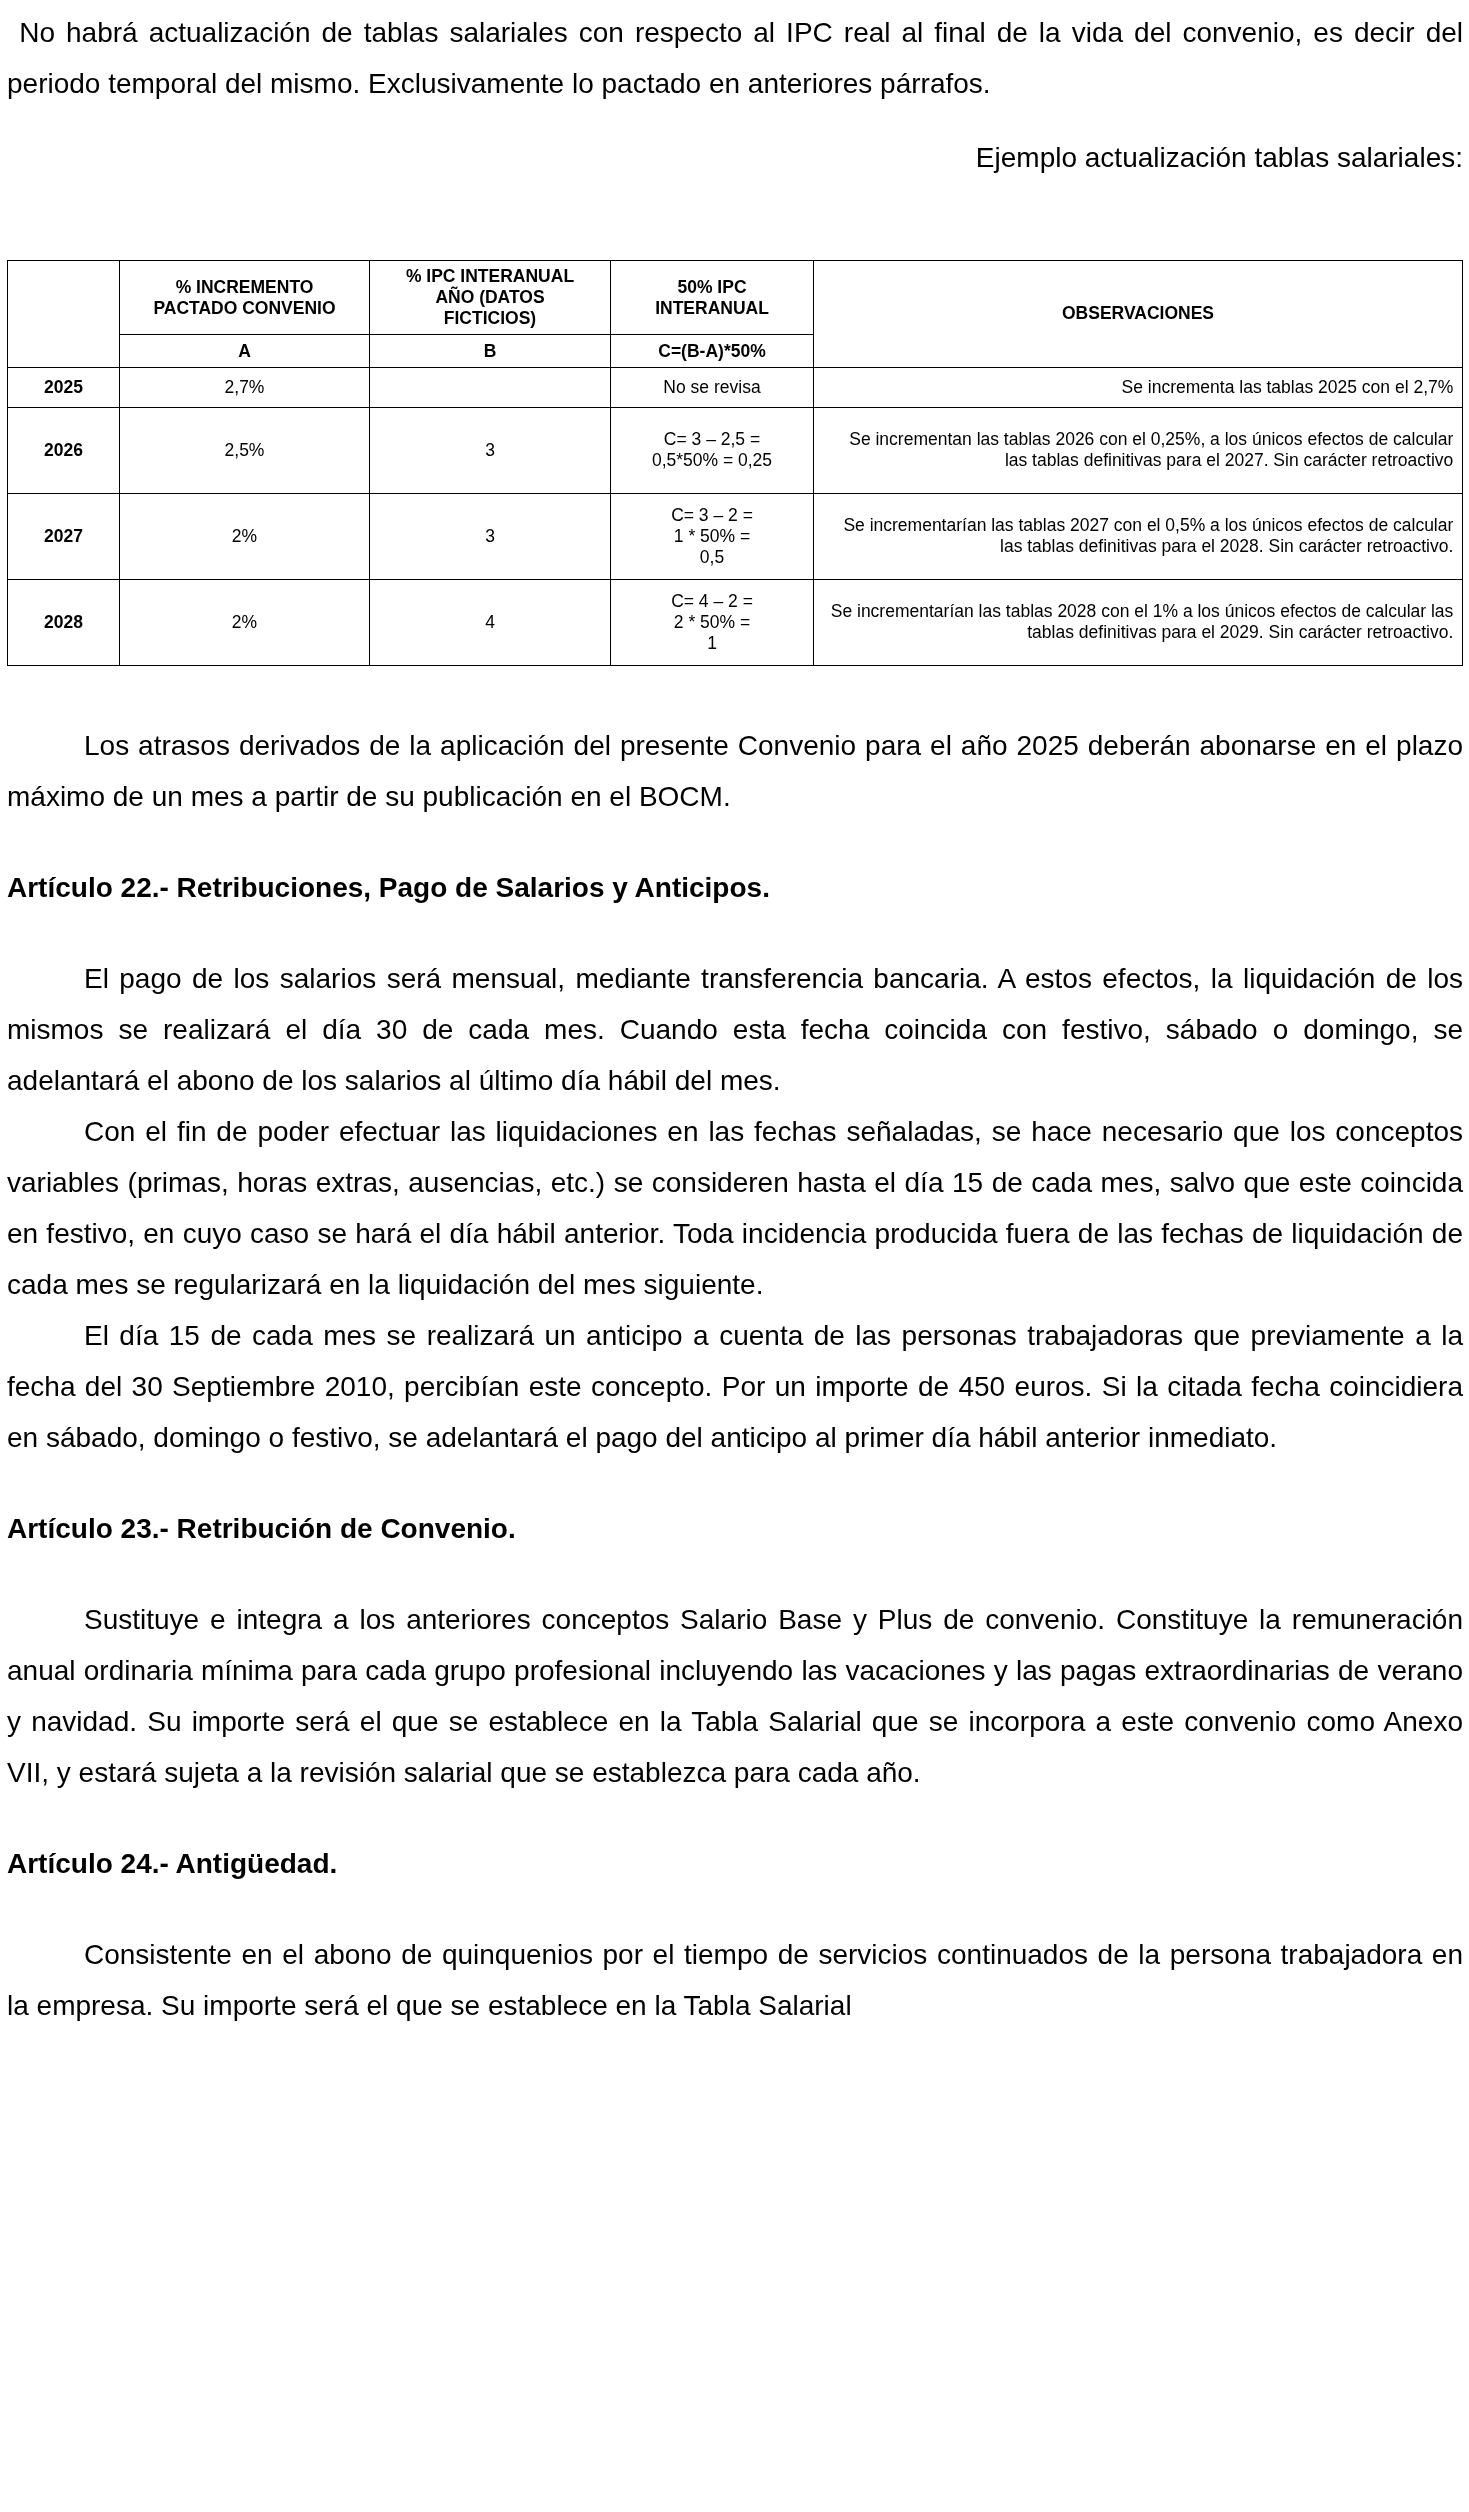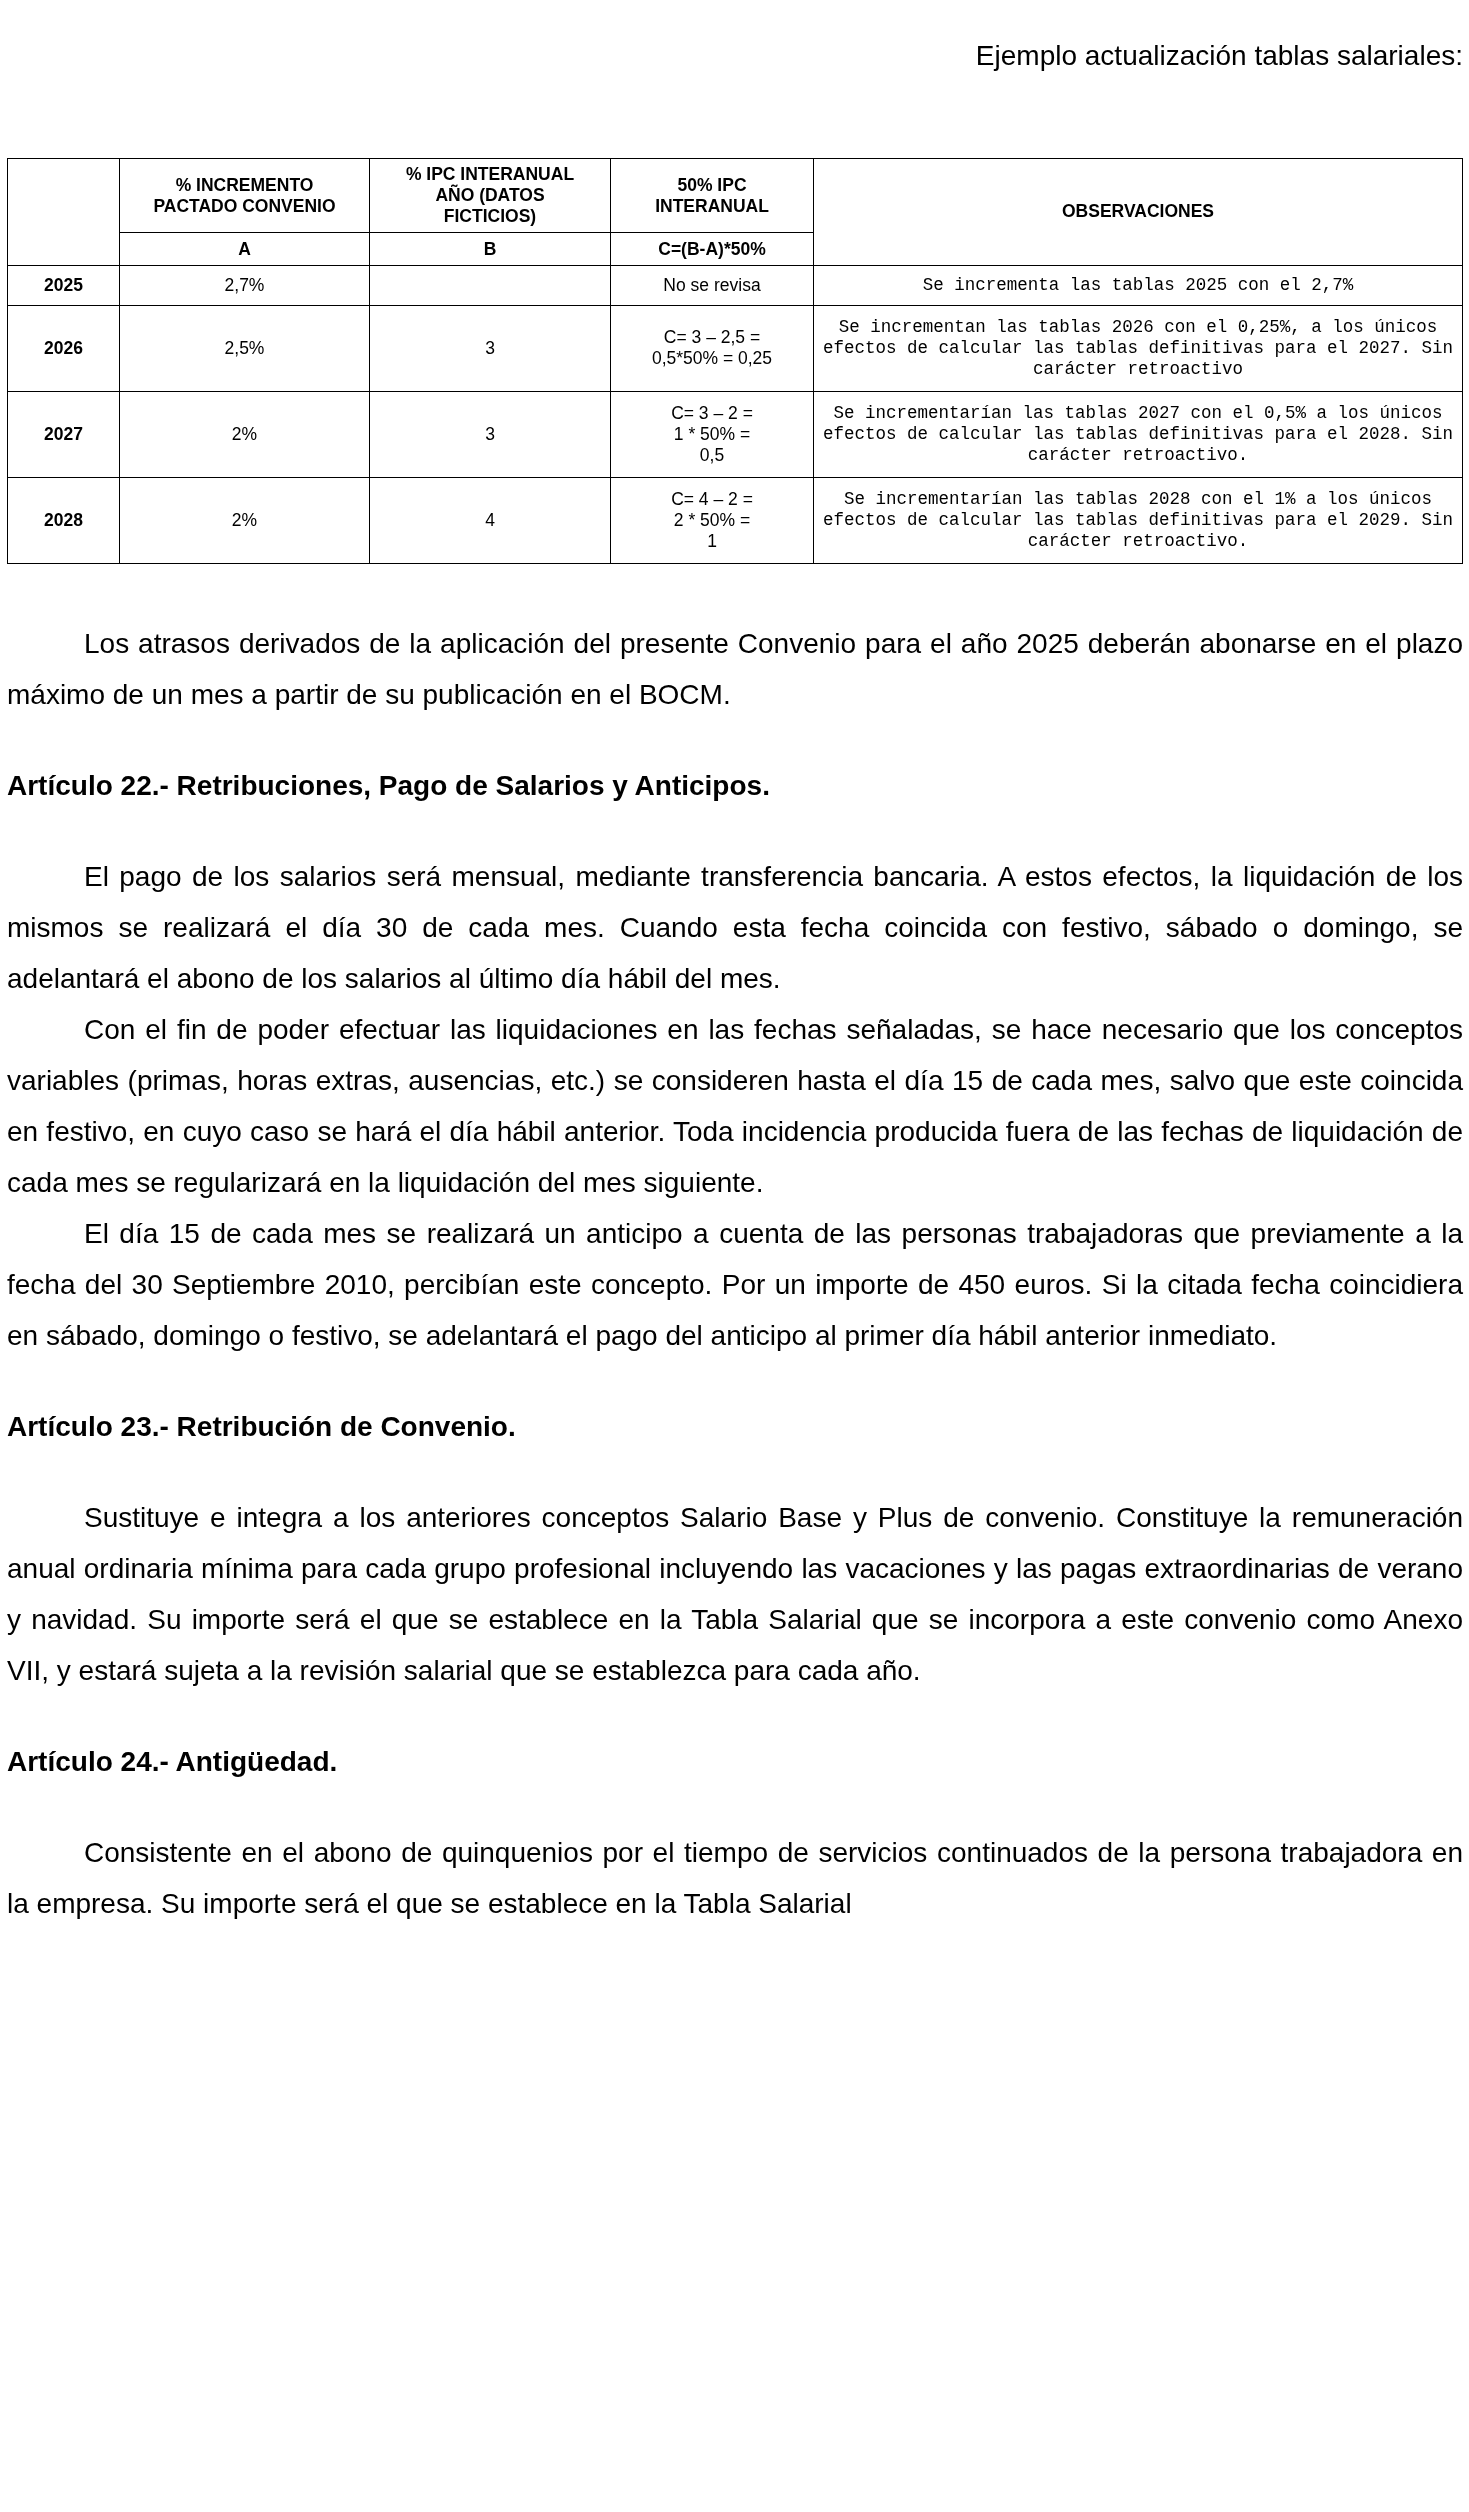--- a/index.html
+++ b/index.html
@@ -50,30 +50,31 @@
     line-height: 21px;
   }
   .ipc tr.hdr-main th { height: 73px; }
   .ipc tr.hdr-sub th { height: 28px; }
   .ipc td {
     line-height: 21px;
     padding: 5.2px 8.7px;
   }
   .cell-year { font-weight: bold; text-align: center; }
   .cell-center { text-align: center; }
-  .cell-obs { text-align: center; font-family: Liberation Mono, monospace; }
+  .cell-obs { text-align: right; }
   .pre { white-space: pre-line; }
   .row-first td { height: 40px; }
   .row-tall td { height: 86px; }
 </style>
 </head>
 <body>
 
 <div class="page">
 
+  <p class="para indent-sm">No habrá actualización de tablas salariales con respecto al IPC real al final de la vida del convenio, es decir del periodo temporal del mismo. Exclusivamente lo pactado en anteriores párrafos.</p>
 
 
   <p class="para no-justify ejemplo">Ejemplo actualización tablas salariales:</p>
 
   <table class="ipc">
     <colgroup>
       <col style="width:112px">
       <col style="width:250px">
       <col style="width:241px">
       <col style="width:203px">

